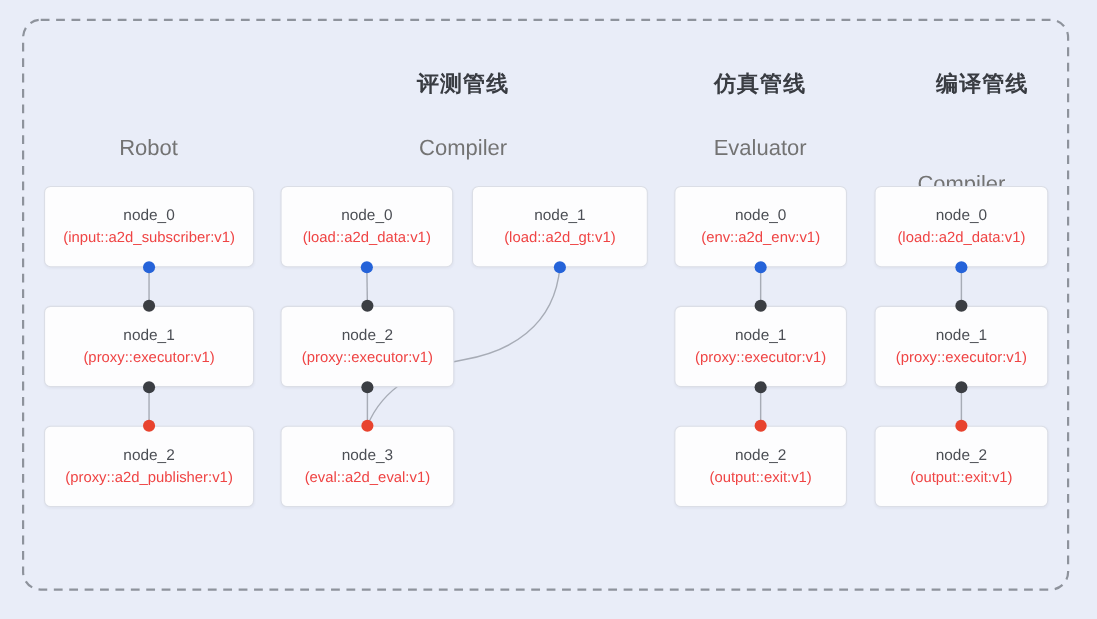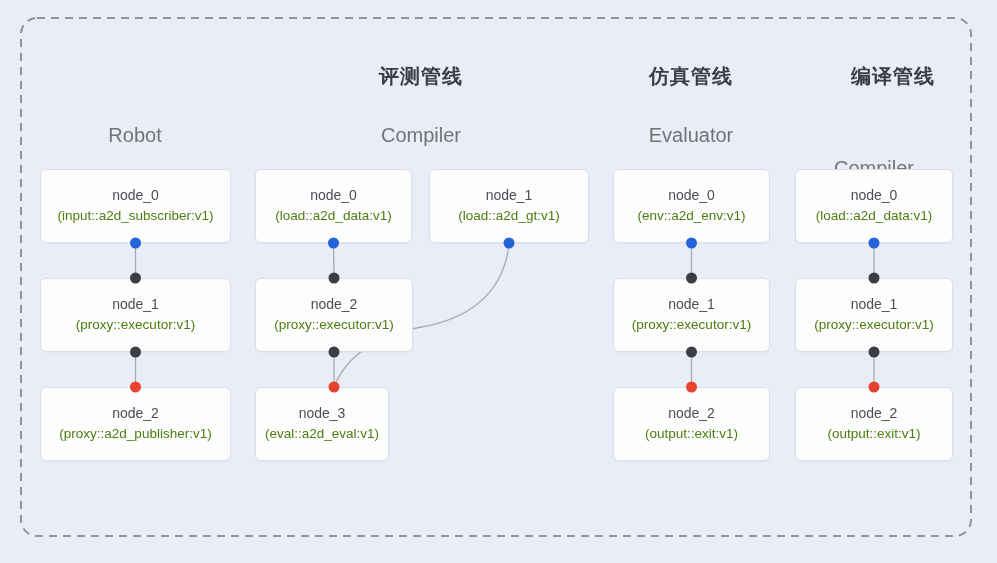--- a/index.html
+++ b/index.html
@@ -56,21 +56,21 @@
     gap: 5px;
   }
   .node-name {
     font-size: 14px;
     color: #4b4e54;
     line-height: 1.1;
     white-space: nowrap;
   }
   .node-type {
     font-size: 13.5px;
-    color: #4d7c0f;
+    color: #ef4444;
     line-height: 1.1;
     white-space: nowrap;
   }
 </style>
 </head>
 <body>
 
 <div id="canvas">
   <svg class="layer" id="edges-layer">
       <rect x="21" y="18" width="950" height="518" rx="16" fill="none" stroke="#8e939c" stroke-width="2" stroke-dasharray="8 6"></rect>
@@ -105,21 +105,21 @@
         <div class="node-type">(load::a2d_data:v1)</div>
       </div>
       <div class="node-card" style="left: 429px; top: 169px; width: 160px; height: 74px;">
         <div class="node-name">node_1</div>
         <div class="node-type">(load::a2d_gt:v1)</div>
       </div>
       <div class="node-card" style="left: 255px; top: 278px; width: 158px; height: 74px;">
         <div class="node-name">node_2</div>
         <div class="node-type">(proxy::executor:v1)</div>
       </div>
-      <div class="node-card" style="left: 255px; top: 387px; width: 134px; height: 74px;">
+      <div class="node-card" style="left: 255px; top: 387px; width: 158px; height: 74px;">
         <div class="node-name">node_3</div>
         <div class="node-type">(eval::a2d_eval:v1)</div>
       </div>
       <div class="pipeline-title-zh" style="left: 691px;">仿真管线</div>
       <div class="pipeline-title-en" style="left: 691px;">Evaluator</div>
       <div class="node-card" style="left: 613px; top: 169px; width: 157px; height: 74px;">
         <div class="node-name">node_0</div>
         <div class="node-type">(env::a2d_env:v1)</div>
       </div>
       <div class="node-card" style="left: 613px; top: 278px; width: 157px; height: 74px;">

